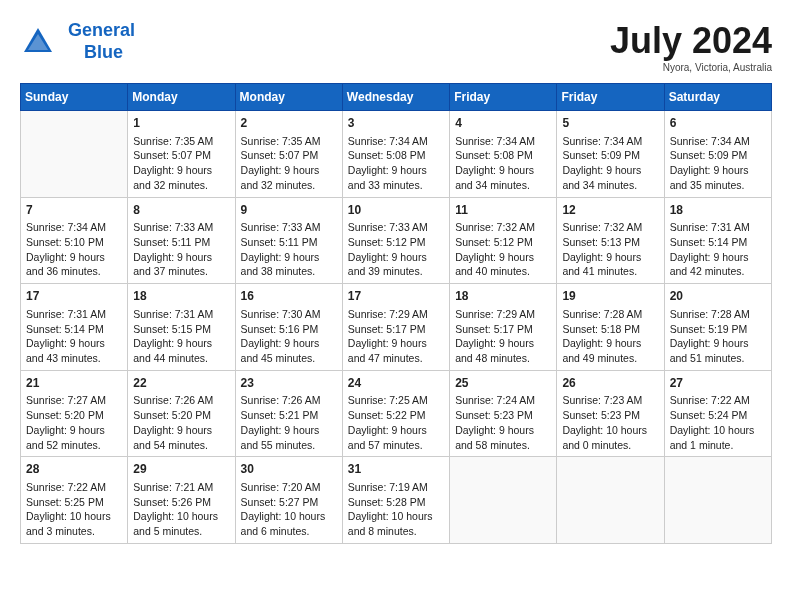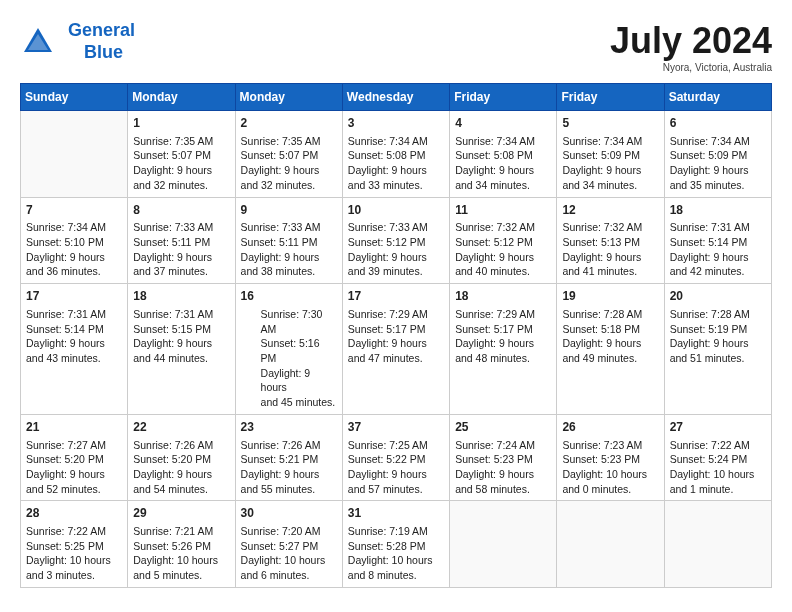--- a/index.html
+++ b/index.html
@@ -223,21 +223,21 @@
         </td>
         <td>
           <span class="day-num">18</span>
           <div class="cell-info" style="white-space: pre-line;">Sunrise: 7:31 AM
 Sunset: 5:15 PM
 Daylight: 9 hours
 and 44 minutes.</div>
         </td>
         <td>
           <span class="day-num">16</span>
-          <div class="cell-info" style="white-space: pre-line; margin-left: 20px;">Sunrise: 7:30 AM
+          <div class="cell-info" style="white-space: pre-line;">Sunrise: 7:30 AM
 Sunset: 5:16 PM
 Daylight: 9 hours
 and 45 minutes.</div>
         </td>
         <td>
           <span class="day-num">17</span>
           <div class="cell-info" style="white-space: pre-line;">Sunrise: 7:29 AM
 Sunset: 5:17 PM
 Daylight: 9 hours
 and 47 minutes.</div>
@@ -280,21 +280,21 @@
 and 54 minutes.</div>
         </td>
         <td>
           <span class="day-num">23</span>
           <div class="cell-info" style="white-space: pre-line;">Sunrise: 7:26 AM
 Sunset: 5:21 PM
 Daylight: 9 hours
 and 55 minutes.</div>
         </td>
         <td>
-          <span class="day-num">37</span>
+          <span class="day-num">24</span>
           <div class="cell-info" style="white-space: pre-line;">Sunrise: 7:25 AM
 Sunset: 5:22 PM
 Daylight: 9 hours
 and 57 minutes.</div>
         </td>
         <td>
           <span class="day-num">25</span>
           <div class="cell-info" style="white-space: pre-line;">Sunrise: 7:24 AM
 Sunset: 5:23 PM
 Daylight: 9 hours

